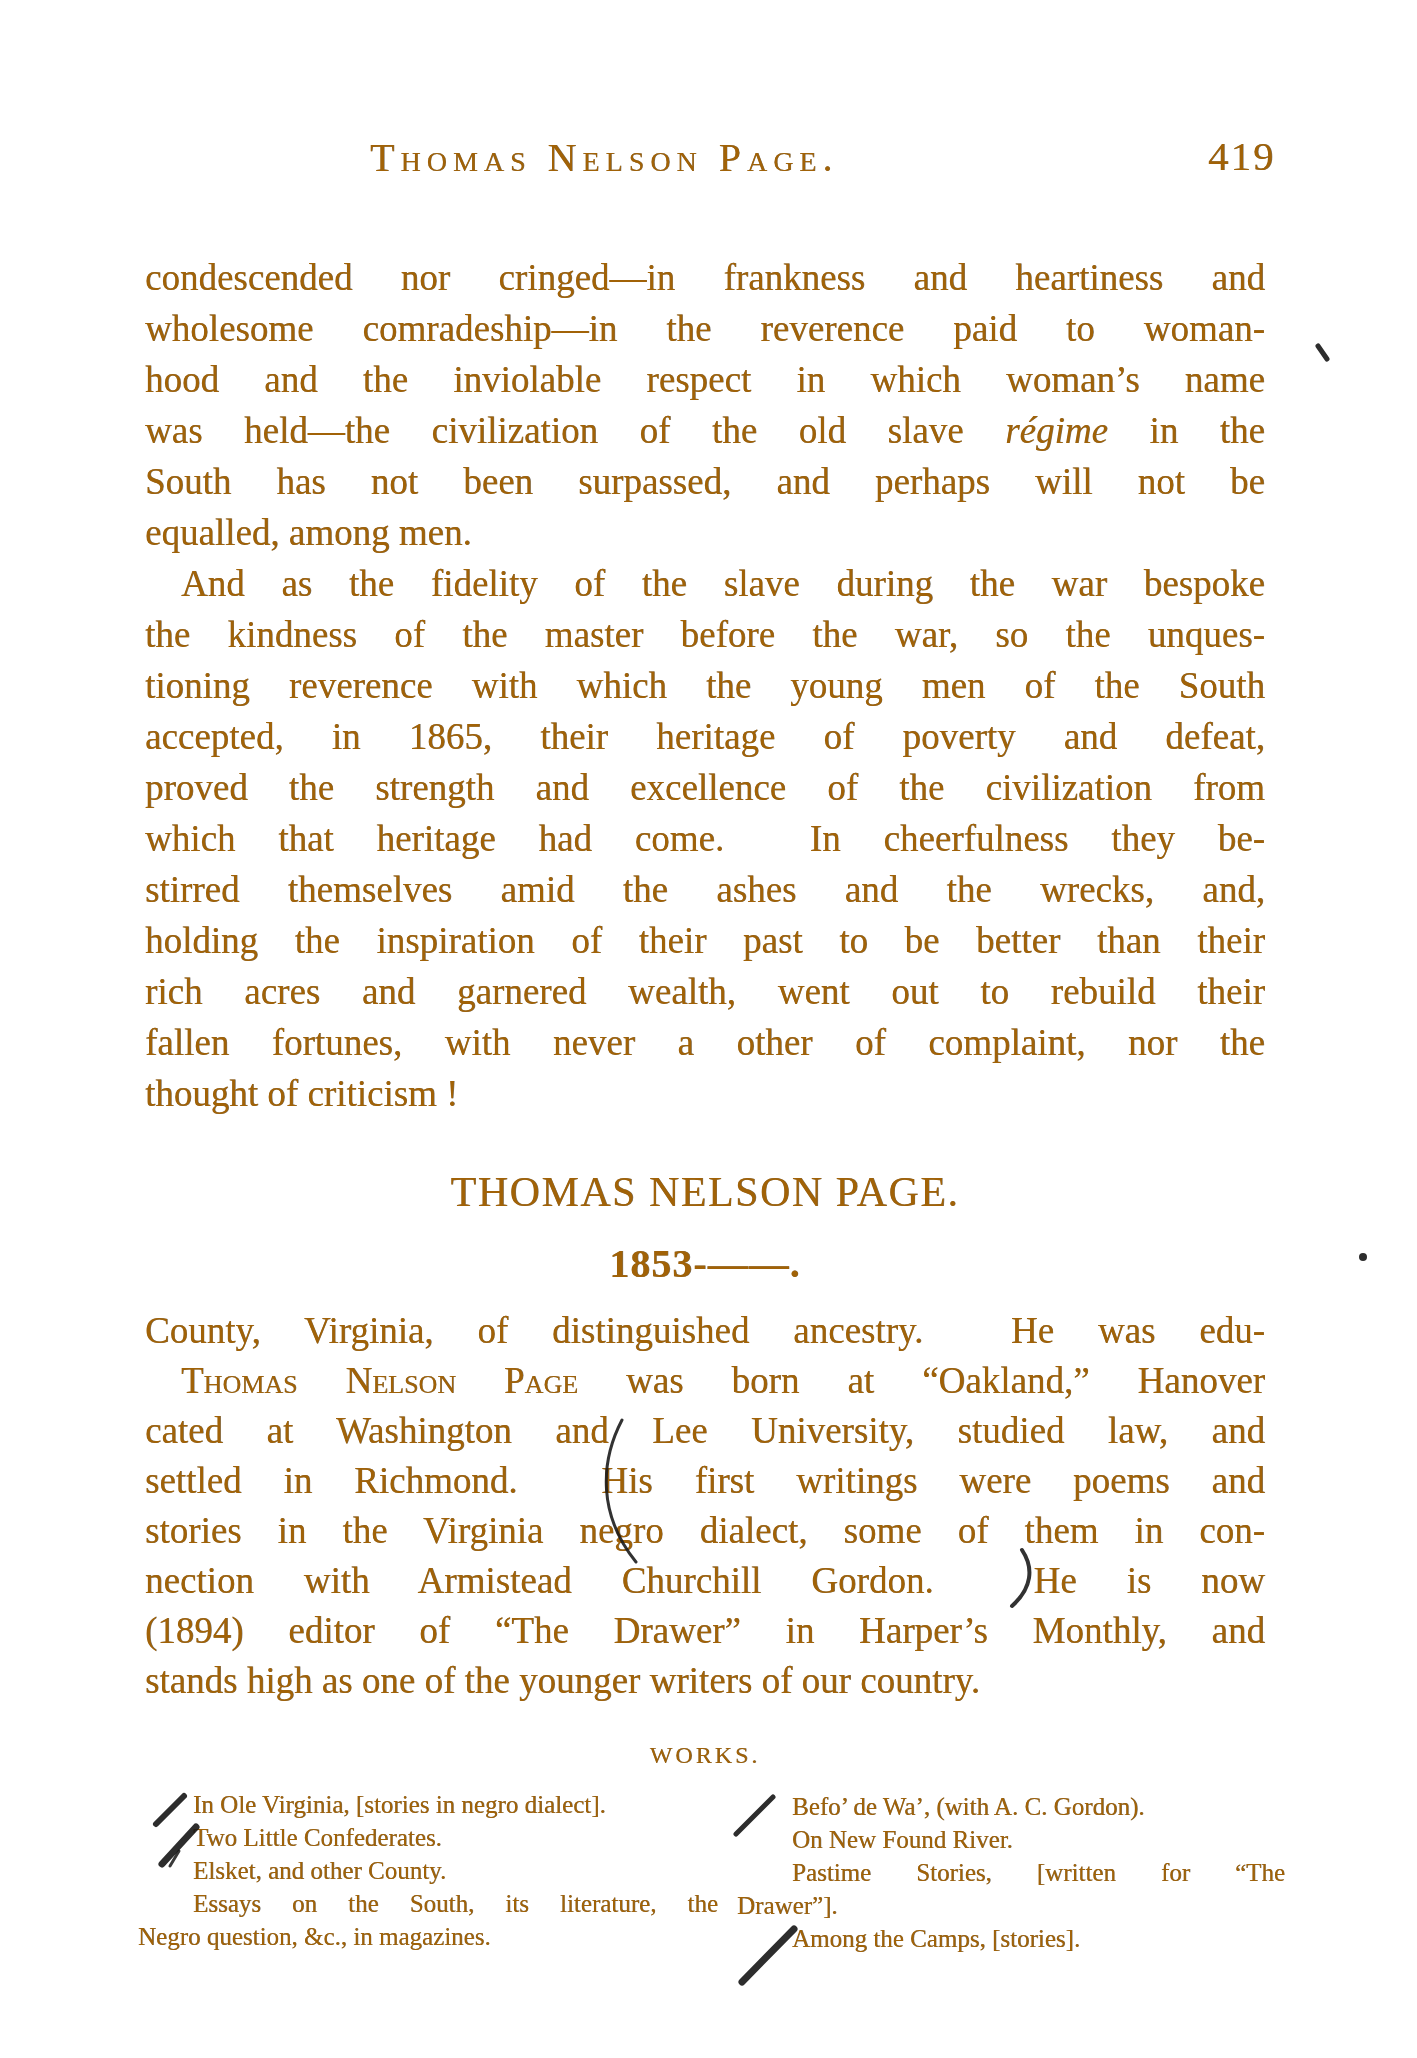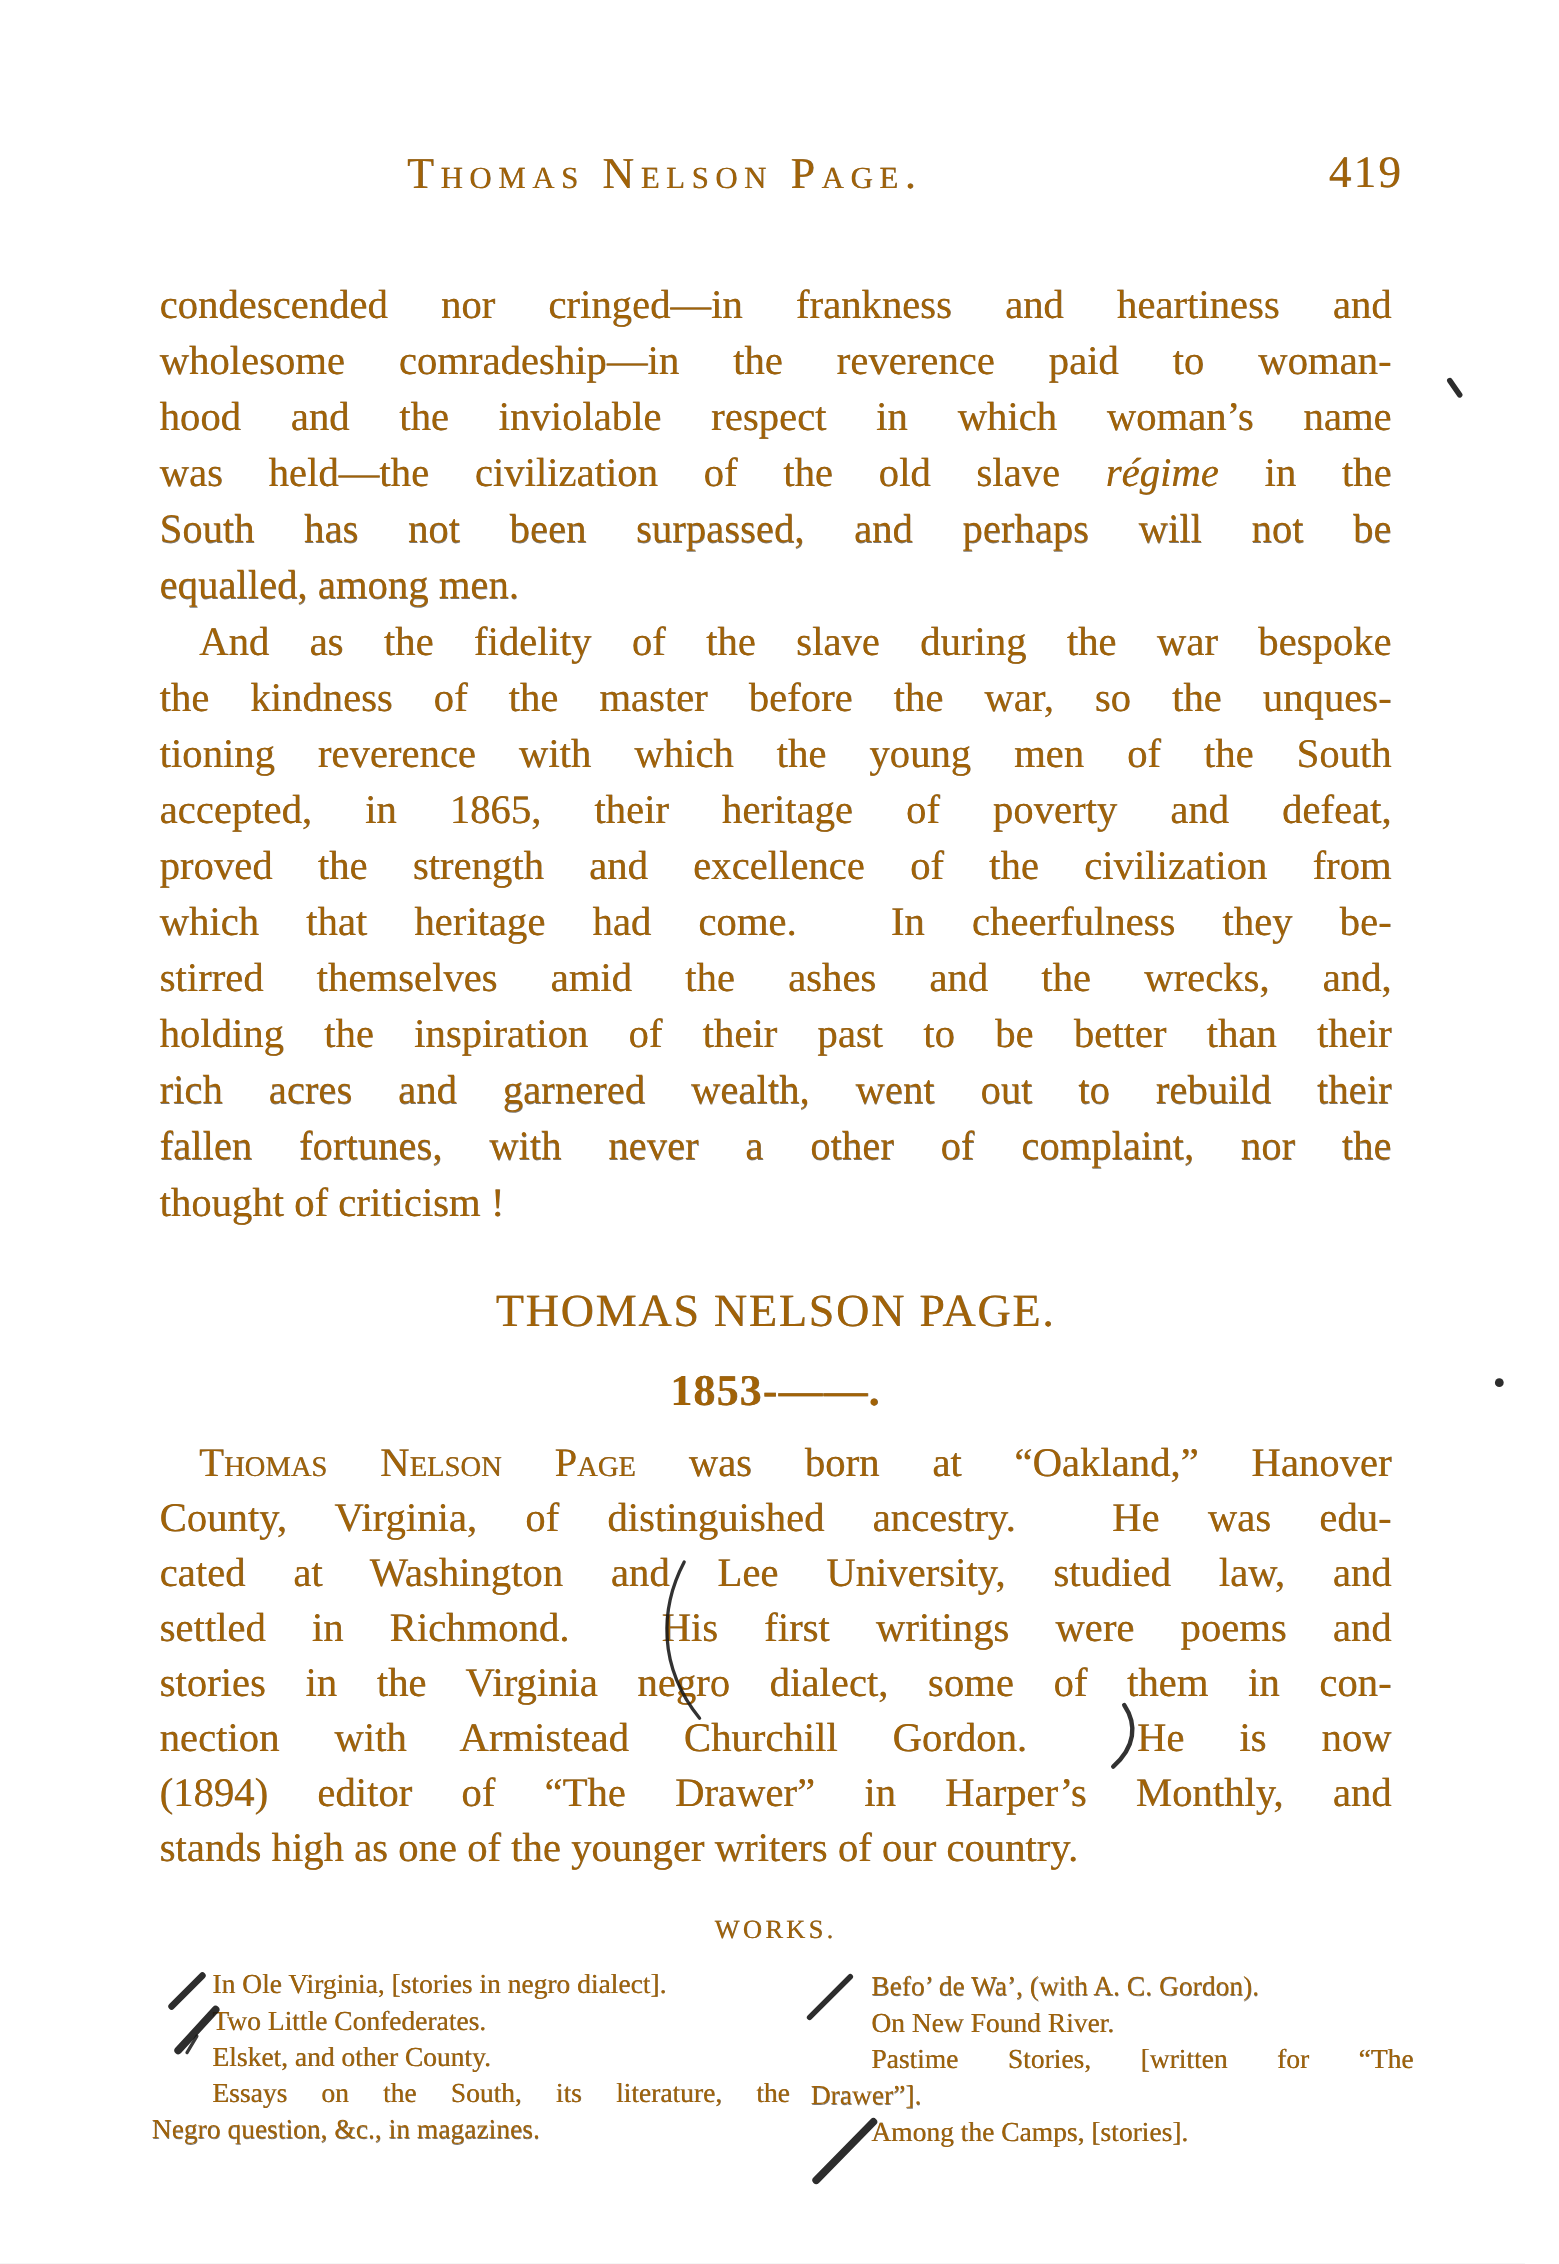--- a/index.html
+++ b/index.html
@@ -90,22 +90,22 @@
     <div class="line">holding the inspiration of their past to be better than their</div>
     <div class="line">rich acres and garnered wealth, went out to rebuild their</div>
     <div class="line">fallen fortunes, with never a other of complaint, nor the</div>
     <div class="line last">thought of criticism&nbsp;!</div>
   </div>
 
   <div class="section-title">THOMAS NELSON PAGE.</div>
   <div class="section-dates">1853-——.</div>
 
   <div class="textblock bio">
+    <div class="line">County, Virginia, of distinguished ancestry.&nbsp; He was edu-</div>
     <div class="line indent"><span class="smallcaps">Thomas Nelson Page</span><span> was born at “Oakland,” Hanover</span></div>
-    <div class="line">County, Virginia, of distinguished ancestry.&nbsp; He was edu-</div>
     <div class="line">cated at Washington and Lee University, studied law, and</div>
     <div class="line">settled in Richmond.&nbsp; His first writings were poems and</div>
     <div class="line">stories in the Virginia negro dialect, some of them in con-</div>
     <div class="line">nection with Armistead Churchill Gordon.&nbsp; He is now</div>
     <div class="line">(1894) editor of “The Drawer” in Harper’s Monthly, and</div>
     <div class="line last">stands high as one of the younger writers of our country.</div>
   </div>
 
   <div class="works-heading">WORKS.</div>
 

